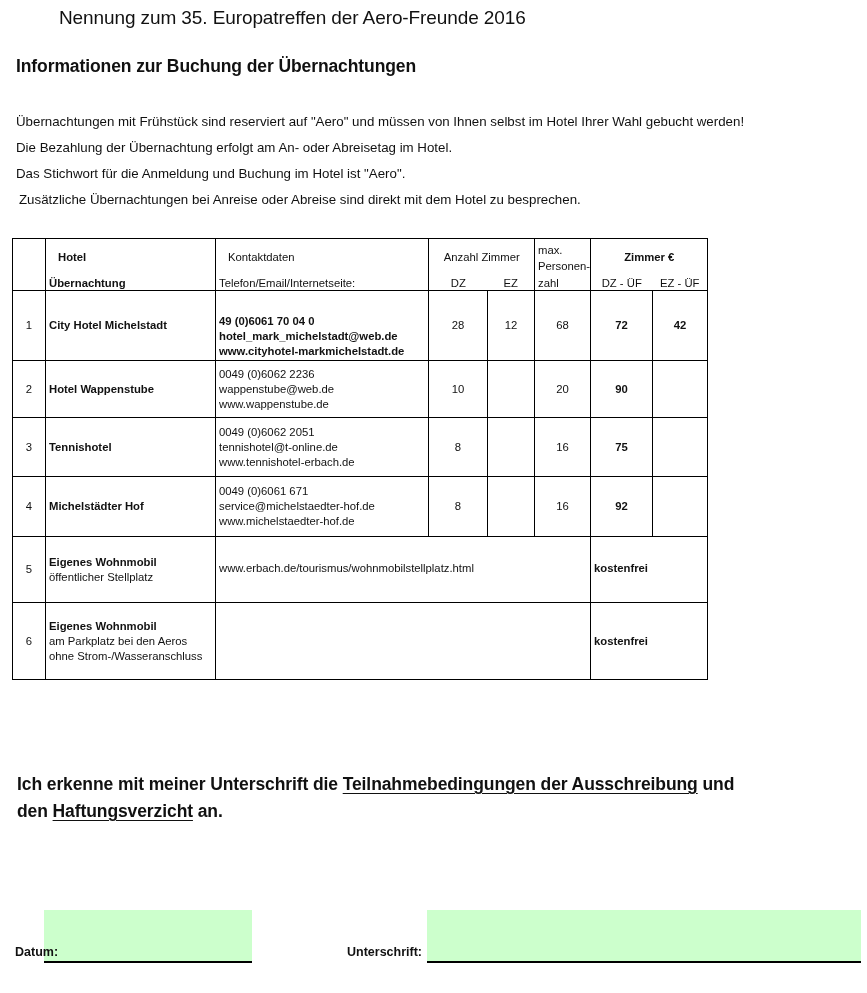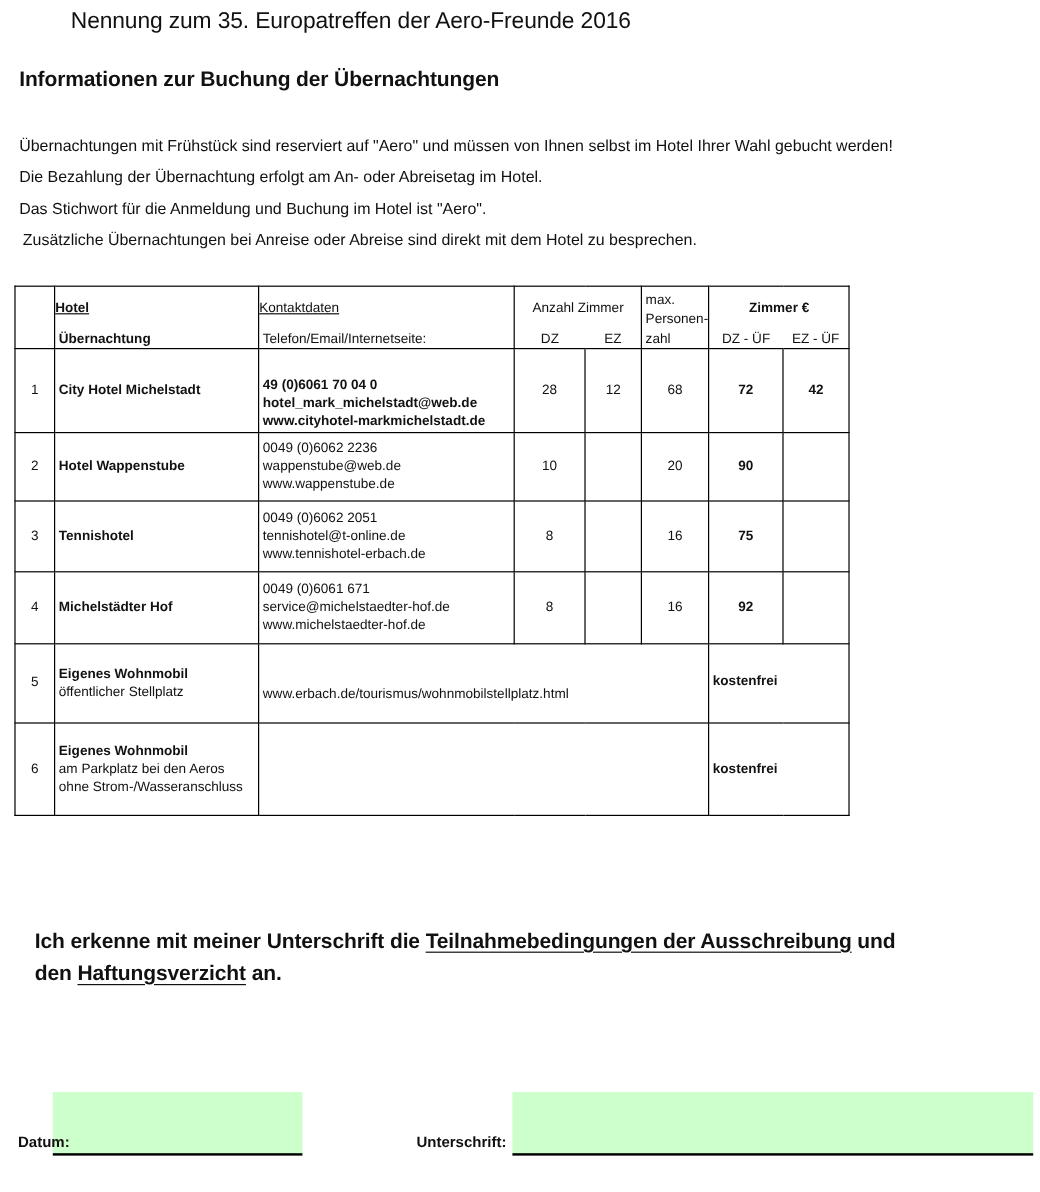--- a/index.html
+++ b/index.html
@@ -14,37 +14,37 @@
     .info.i0 { top: 114px; }
     .info.i1 { top: 140px; }
     .info.i2 { top: 166px; }
     .info.i3 { top: 192px; left: 19px; }
 
     
     .tbl { position: absolute; left: 12px; top: 238px; border-collapse: collapse; table-layout: fixed; }
     .tbl td { border: 1px solid #000; padding: 0; vertical-align: middle; font-size: 11.3px; line-height: 15px; }
     .tbl .hdr td { height: 51px; vertical-align: top; }
     .hcell { position: relative; height: 51px; }
-    .hcell .l1 { position: absolute; top: 11px; left: 0; white-space: nowrap; text-decoration: underline; }
+    .hcell .l1 { position: absolute; top: 11px; left: 12px; white-space: nowrap; }
     .hcell .l2 { position: absolute; top: 37px; left: 3px; white-space: nowrap; }
     .hcell .c1 { position: absolute; top: 11px; left: 0; right: 0; text-align: center; white-space: nowrap; }
     .hcell .c2 { position: absolute; top: 37px; left: 0; right: 0; text-align: center; white-space: nowrap; }
     .hcell .m1 { position: absolute; top: 4px; left: 3px; }
     .hcell .m2 { position: absolute; top: 20px; left: 3px; }
     .hcell .m3 { position: absolute; top: 37px; left: 3px; }
     .b { font-weight: bold; }
     .num { font-size: 22px; text-align: center; font-family: "Liberation Sans", sans-serif; }
     .name { padding-left: 3px !important; font-weight: bold; }
     .contact { padding-left: 3px !important; white-space: nowrap; }
     .center { text-align: center; }
     .free { font-weight: bold; font-size: 13px; padding-left: 3px !important; }
     .sub { font-weight: normal; }
 
     
-    .decl { left: 17px; top: 771px; font-size: 17.5px; font-weight: bold; line-height: 27px; letter-spacing: -0.1px; margin-left: 12px; }
+    .decl { left: 17px; top: 771px; font-size: 17.5px; font-weight: bold; line-height: 27px; letter-spacing: -0.1px; }
     .decl u { text-decoration: underline; text-underline-offset: 3px; }
 
     .sig-label { font-size: 12.5px; font-weight: bold; top: 945px; white-space: nowrap; }
     .field { background: #ccffcc; border-bottom: 2px solid #000; }
   </style>
 </head>
 <body>
 
 <div class="abs title">Nennung zum 35. Europatreffen der Aero-Freunde 2016</div>
 <div class="abs subtitle">Informationen zur Buchung der Übernachtungen</div>
@@ -172,21 +172,21 @@
     <td class="center b">92</td>
     <td class="center b"></td>
   </tr>
 
   <tr style="height:66px;">
     <td class="num">5</td>
     <td class="name">
       <div>Eigenes Wohnmobil</div>
       <div class="sub">öffentlicher Stellplatz</div>
     </td>
-    <td class="contact" colspan="4" style="vertical-align:top; padding-top:35px;">
+    <td class="contact" colspan="4" style="vertical-align:top; padding-top:24px;">
       <div>www.erbach.de/tourismus/wohnmobilstellplatz.html</div>
     </td>
     <td class="free" colspan="2" style="vertical-align:top; padding-top:24px;">kostenfrei</td>
   </tr>
 
   <tr style="height:77px;">
     <td class="num">6</td>
     <td class="name">
       <div>Eigenes Wohnmobil</div>
       <div class="sub">am Parkplatz bei den Aeros</div>

